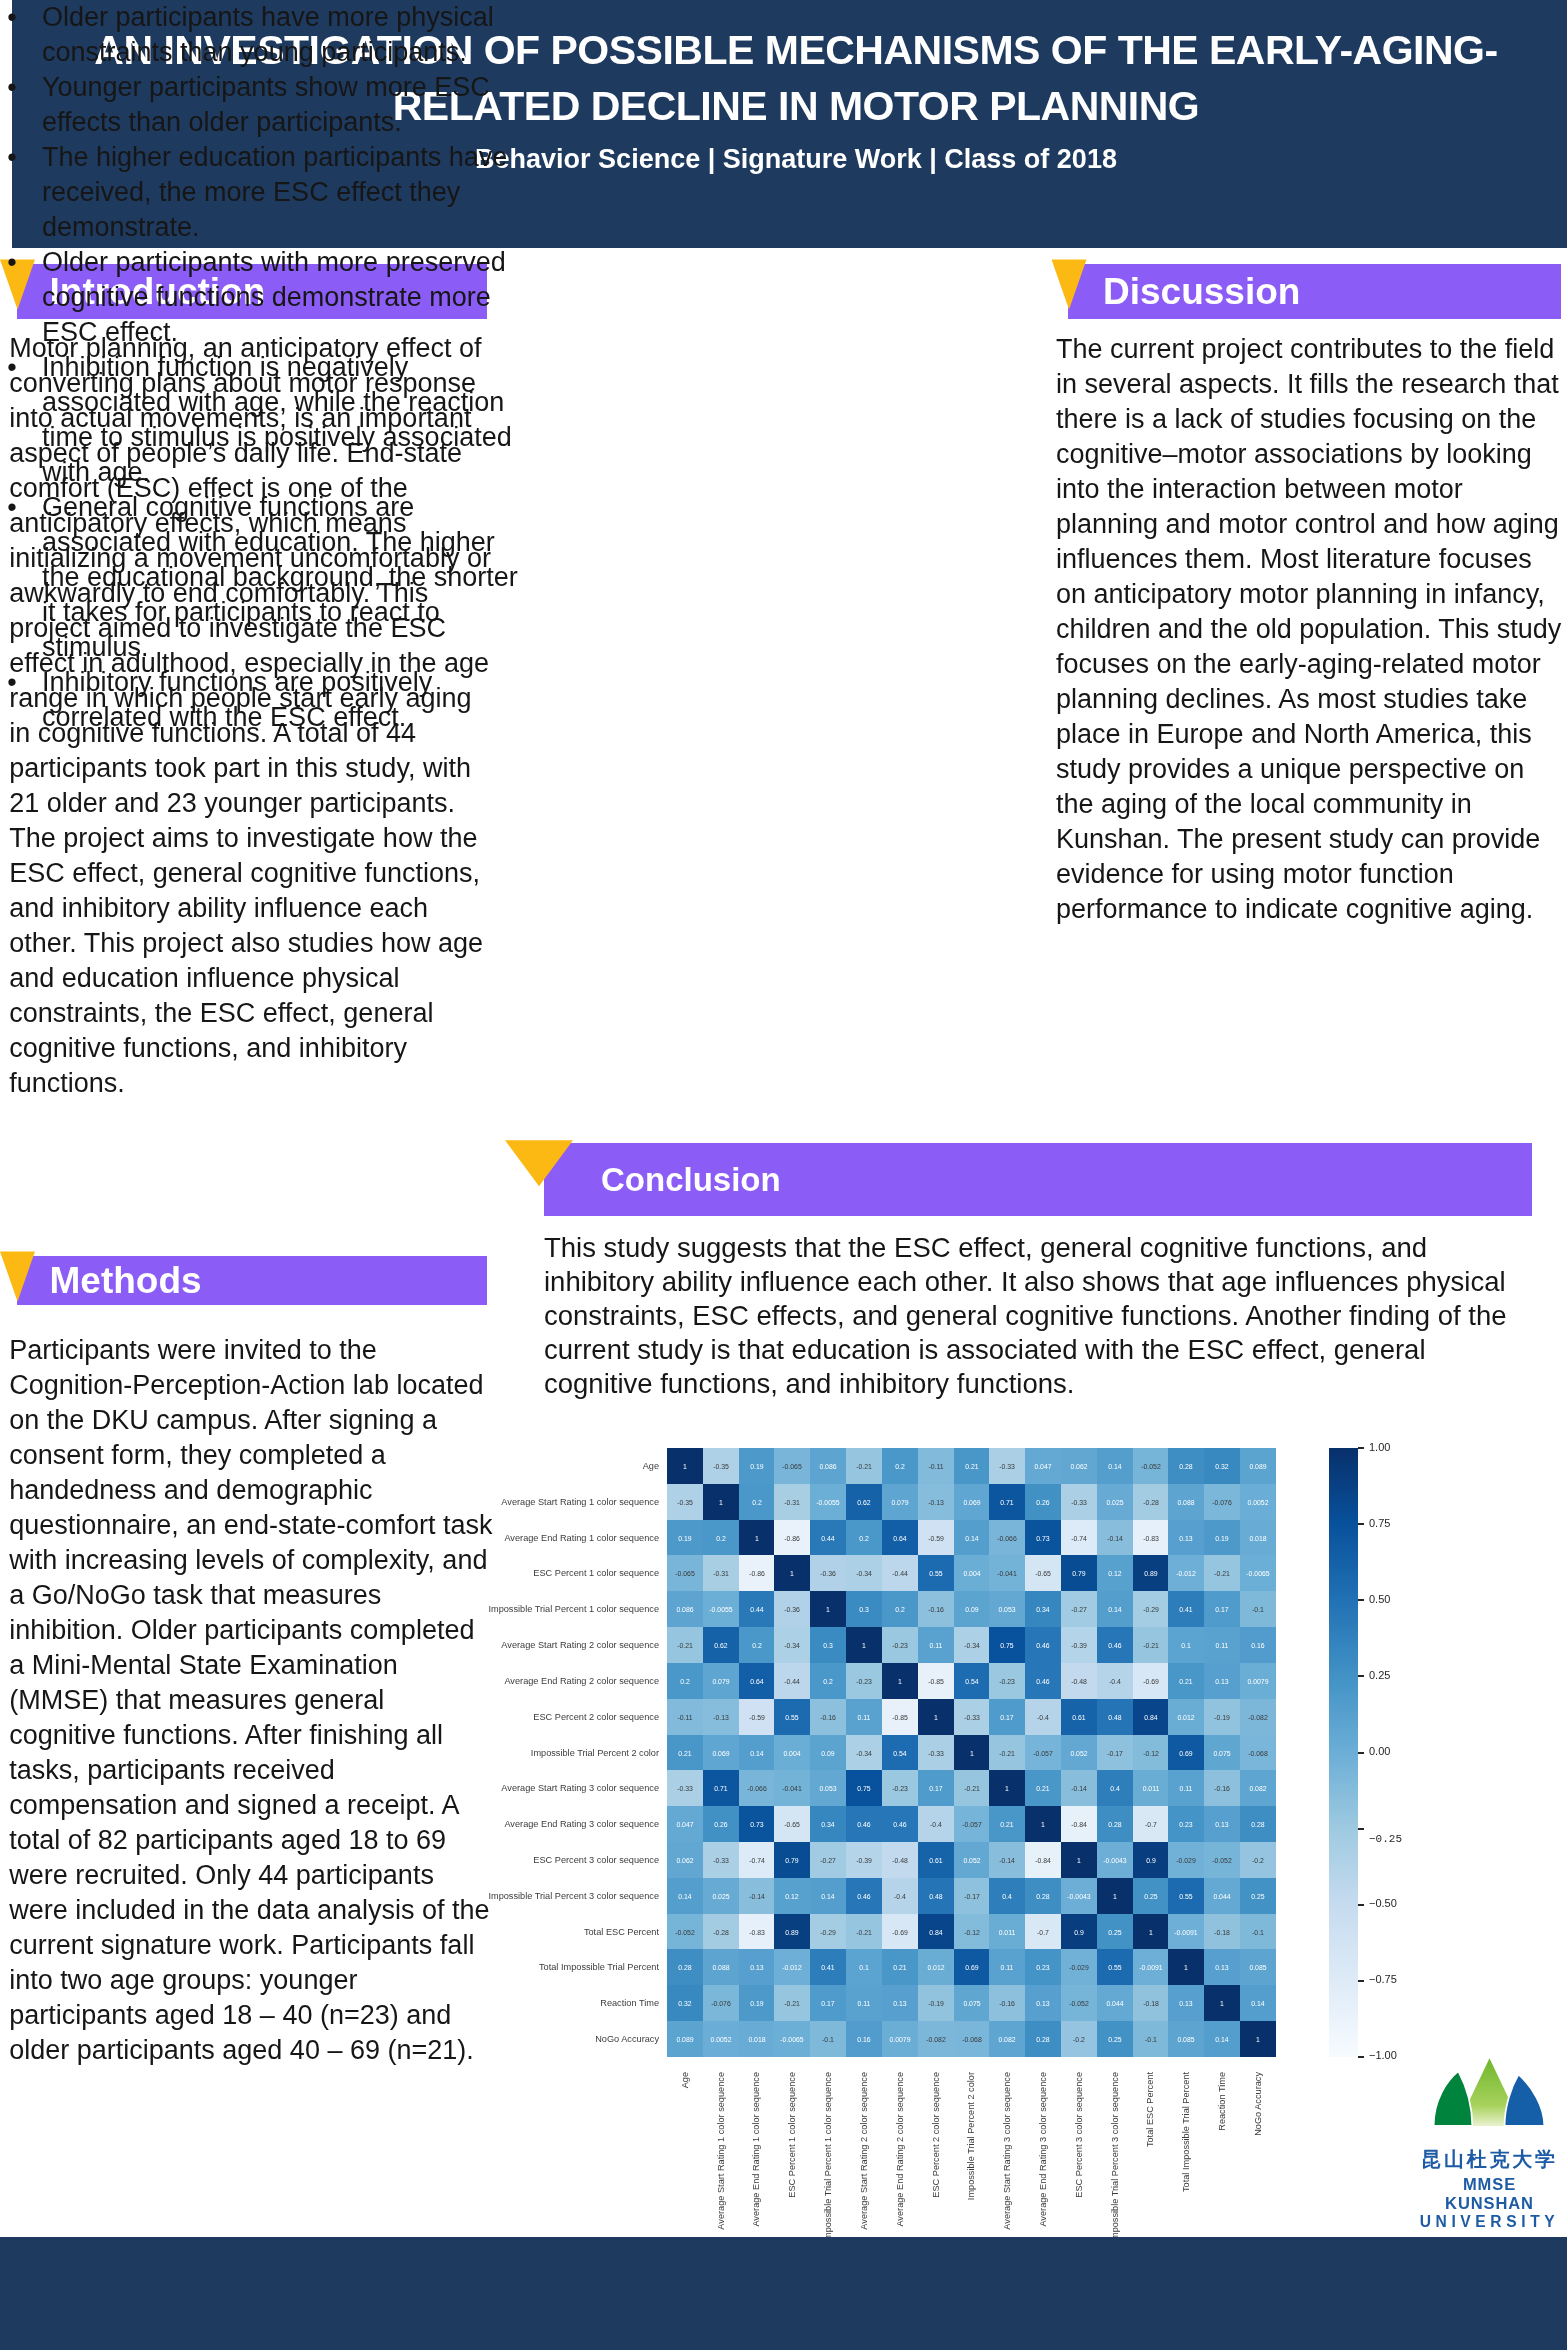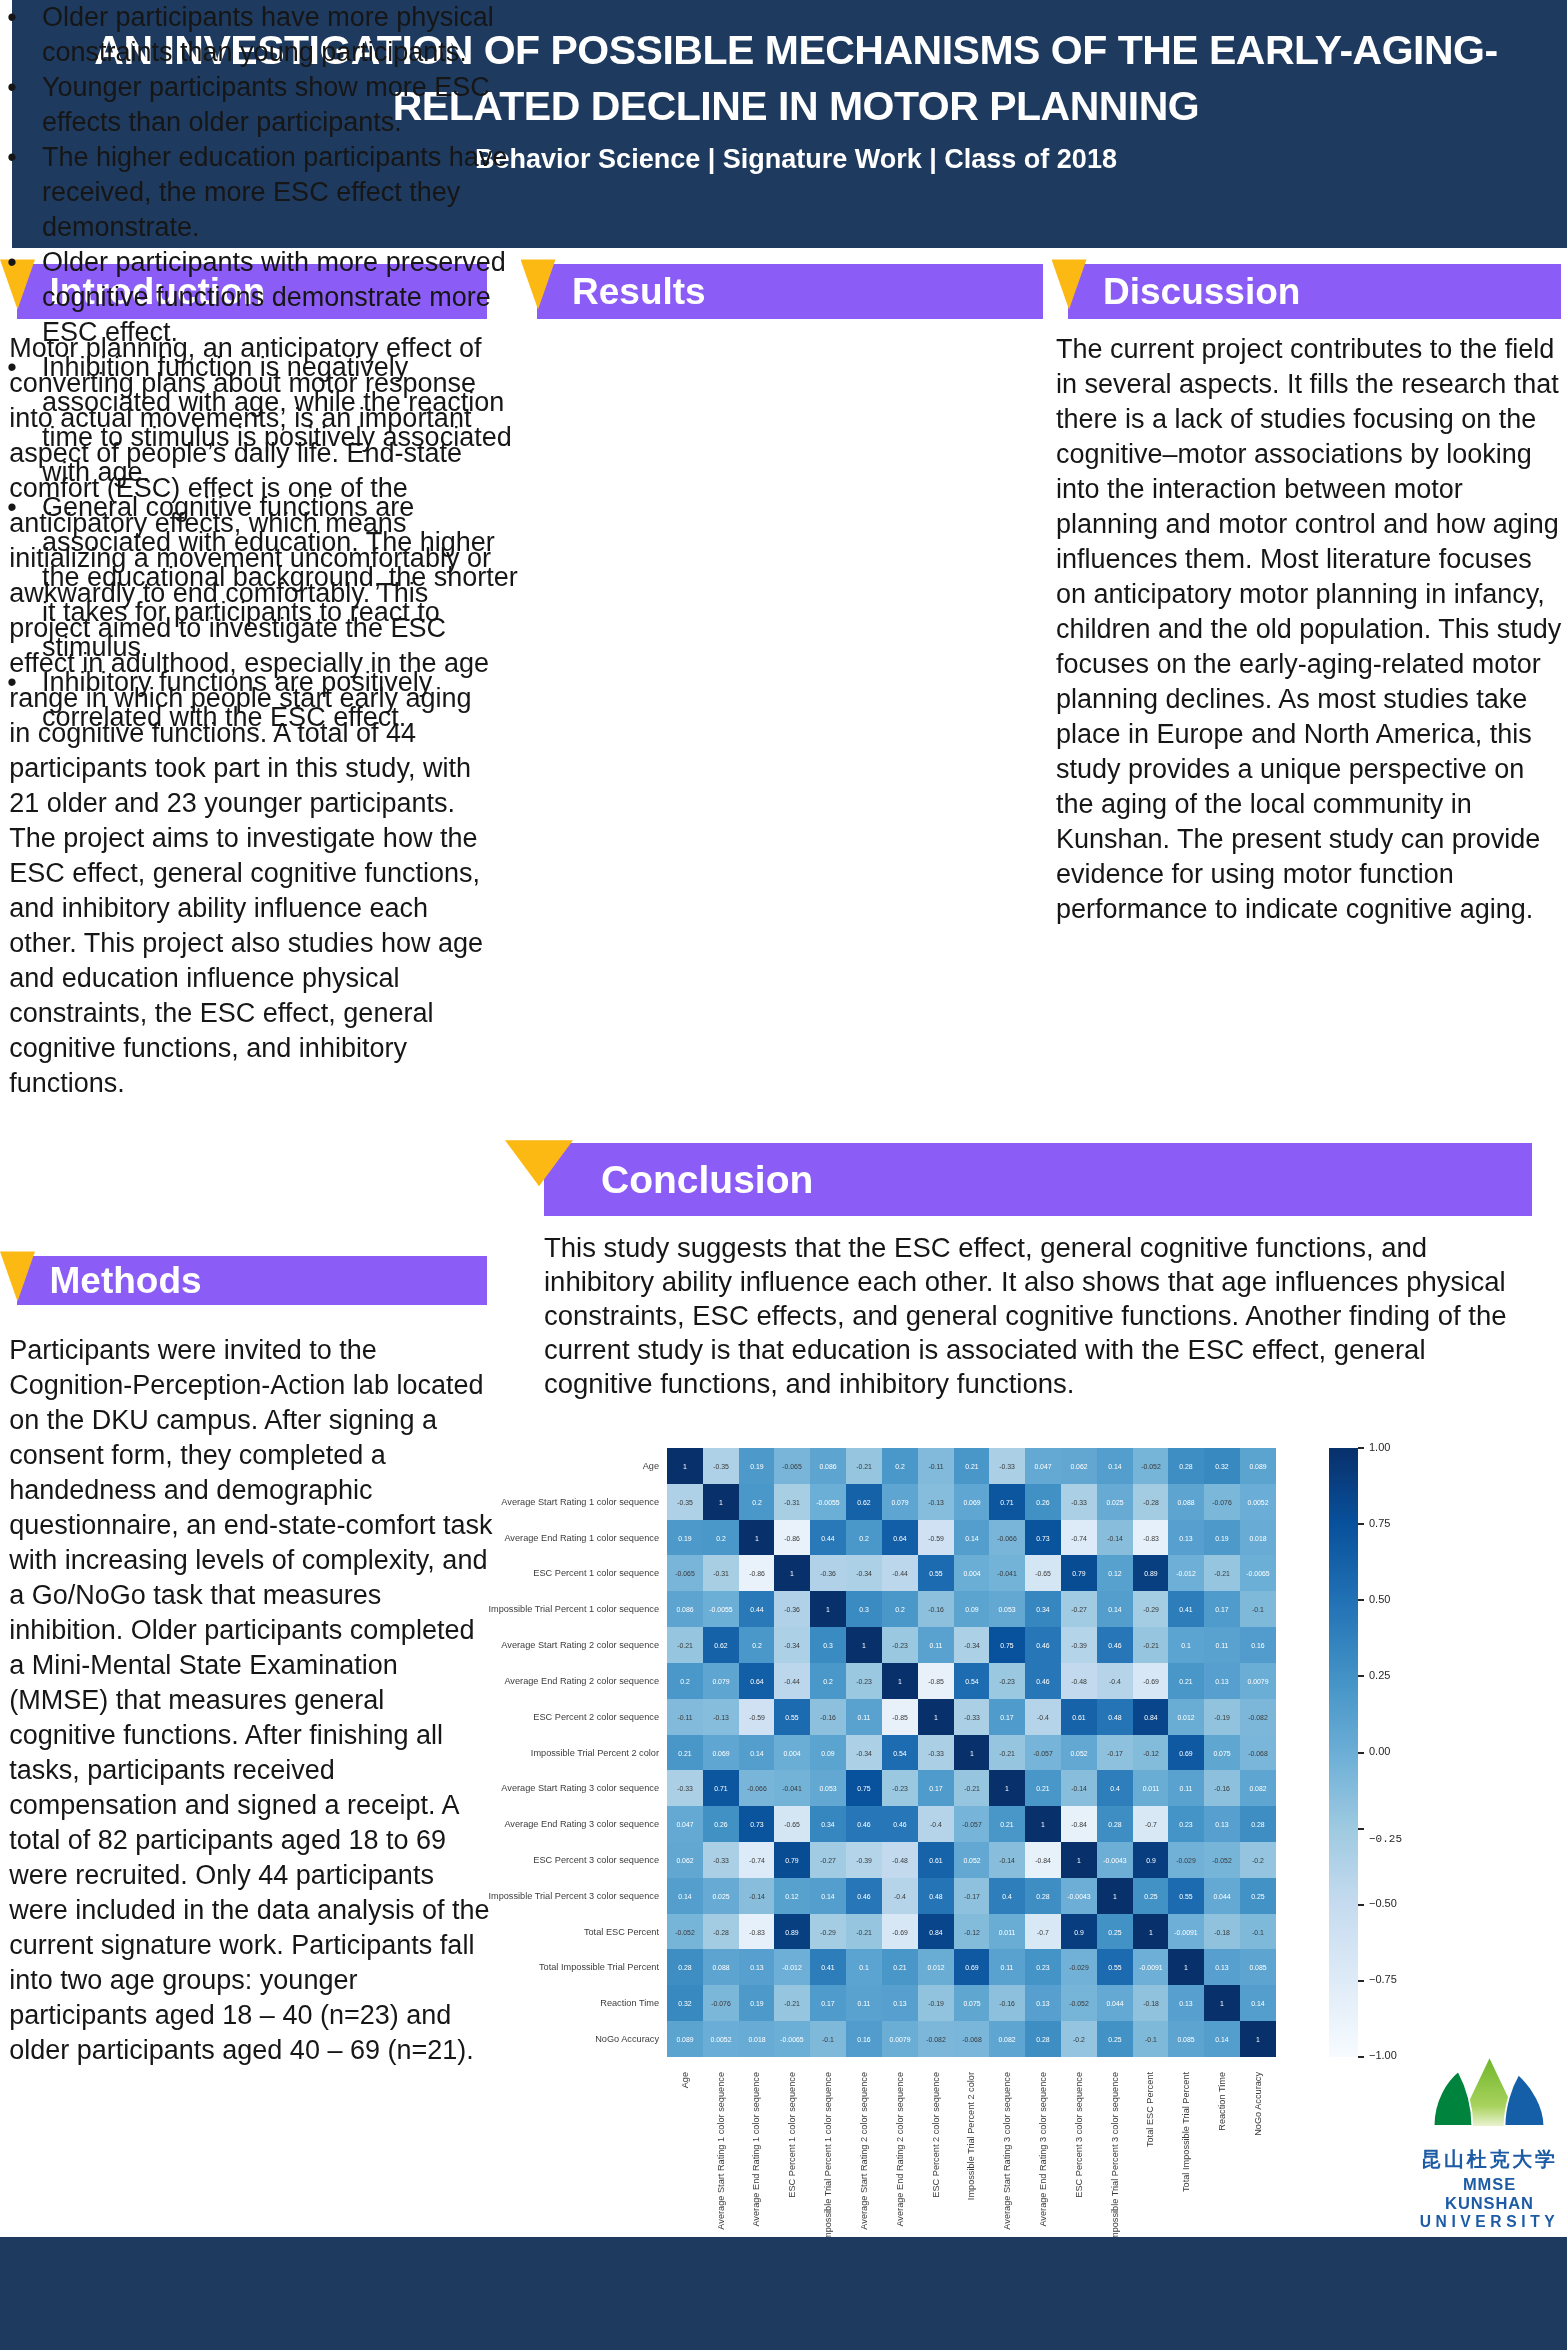--- a/index.html
+++ b/index.html
@@ -19,21 +19,21 @@
   .tri-sm{left:-16.5px;top:-4.6px;width:35px;height:50px;clip-path:polygon(0 0,100% 0,50% 100%);}
   .tri-lg{left:-39px;top:-2.8px;width:68px;height:46px;clip-path:polygon(0 0,100% 0,50% 100%);}
   #bar-intro{left:16.5px;top:264px;width:470px;height:55px;}
   #bar-intro h2,#bar-methods h2{padding-left:33px;}
   #bar-methods{left:16.5px;top:1256px;width:470px;height:49px;}
   #bar-results{left:537px;top:264px;width:506px;height:55px;}
   #bar-results h2{padding-left:35px;}
   #bar-discussion{left:1068px;top:264px;width:493px;height:55px;}
   #bar-discussion h2{padding-left:35px;}
   #bar-conclusion{left:544px;top:1143px;width:988px;height:73px;}
-  #bar-conclusion h2{padding-left:57px;font-size:39px;}
+  #bar-conclusion h2{padding-left:57px;font-size:33px;}
   
   .body-text{position:absolute;margin:0;font-size:27px;line-height:35px;color:#161616;}
   #body-intro{left:9.2px;top:331px;width:487px;}
   #body-methods{left:9.2px;top:1333px;width:487px;}
   #body-discussion{left:1056px;top:332px;width:511px;}
   #body-conclusion{left:544px;top:1231px;width:992px;font-size:27.5px;line-height:34px;}
   #body-results{left:522px;top:332px;width:525px;margin:0;padding:0;list-style:none;}
   #body-results li{position:relative;padding-left:42px;font-size:27px;line-height:35px;color:#161616;}
   #body-results li::before{content:"\2022";position:absolute;left:7.3px;top:0;}
   
@@ -71,24 +71,20 @@
     <h2>Introduction</h2>
   </div>
   <p class="body-text" id="body-intro">Motor planning, an anticipatory effect of converting plans about motor response into actual movements, is an important aspect of people’s daily life. End-state comfort (ESC) effect is one of the anticipatory effects, which means initializing a movement uncomfortably or awkwardly to end comfortably. This project aimed to investigate the ESC effect in adulthood, especially in the age range in which people start early aging in cognitive functions. A total of 44 participants took part in this study, with 21 older and 23 younger participants. The project aims to investigate how the ESC effect, general cognitive functions, and inhibitory ability influence each other. This project also studies how age and education influence physical constraints, the ESC effect, general cognitive functions, and inhibitory functions.</p>
 
   <div class="sec-bar" id="bar-methods">
     <span class="tri tri-sm"></span>
     <h2>Methods</h2>
   </div>
   <p class="body-text" id="body-methods">Participants were invited to the Cognition-Perception-Action lab located on the DKU campus. After signing a consent form, they completed a handedness and demographic questionnaire, an end-state-comfort task with increasing levels of complexity, and a Go/NoGo task that measures inhibition. Older participants completed a Mini-Mental State Examination (MMSE) that measures general cognitive functions. After finishing all tasks, participants received compensation and signed a receipt. A total of 82 participants aged 18 to 69 were recruited. Only 44 participants were included in the data analysis of the current signature work. Participants fall into two age groups: younger participants aged 18 – 40 (n=23) and older participants aged 40 – 69 (n=21).</p>
 
-  <div class="sec-bar" id="bar-results">
-    <span class="tri tri-sm"></span>
-    <h2>Results</h2>
-  </div>
   <ul id="body-results">
       <li>Older participants have more physical constraints than young participants.</li>
       <li>Younger participants show more ESC effects than older participants.</li>
       <li>The higher education participants have received, the more ESC effect they demonstrate.</li>
       <li>Older participants with more preserved cognitive functions demonstrate more ESC effect.</li>
       <li>Inhibition function is negatively associated with age, while the reaction time to stimulus is positively associated with age.</li>
       <li>General cognitive functions are associated with education. The higher the educational background, the shorter it takes for participants to react to stimulus.</li>
       <li>Inhibitory functions are positively correlated with the ESC effect.</li>
     </ul>
 

